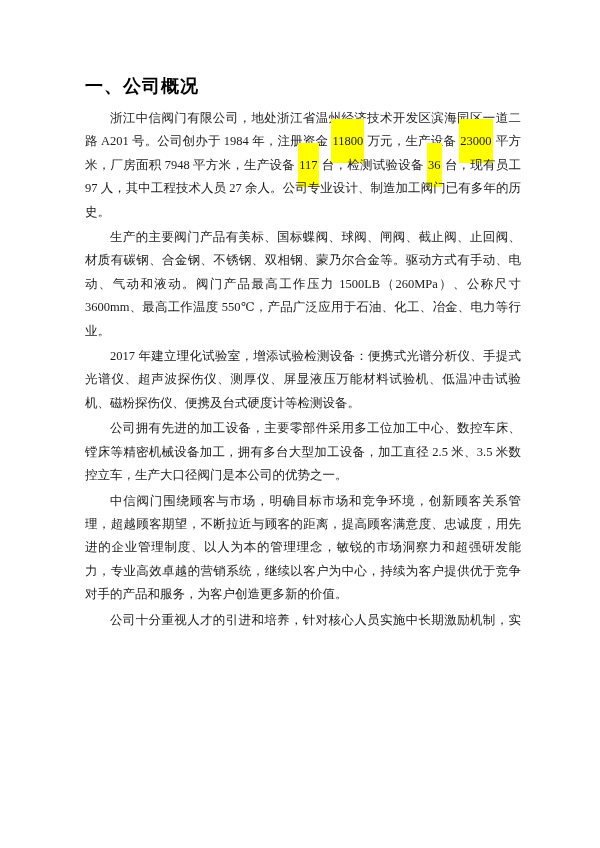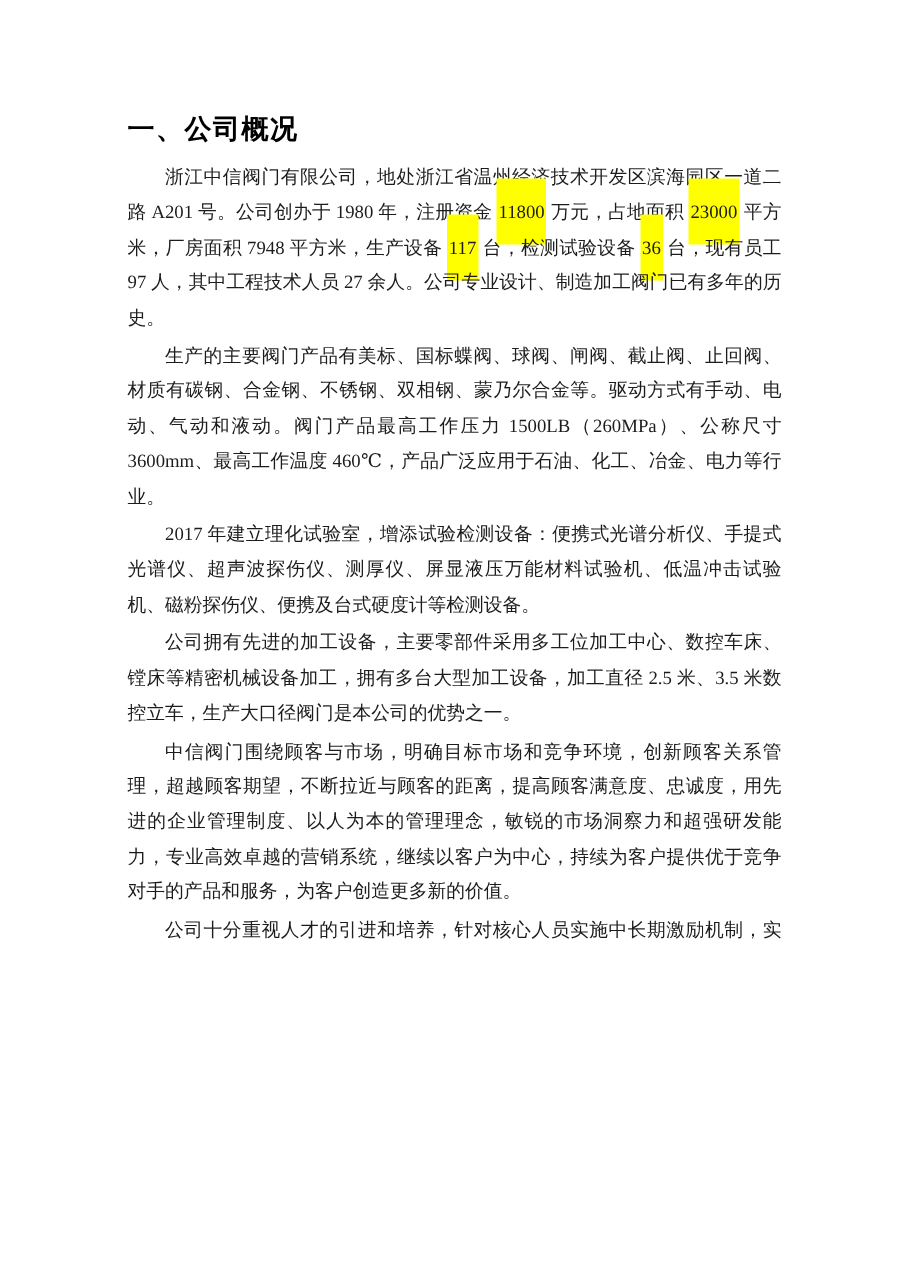--- a/index.html
+++ b/index.html
@@ -55,22 +55,22 @@
     font-family: "Liberation Serif", "DejaVu Serif", serif;
   }
 </style>
 </head>
 <body>
 
 <div class="page">
   <div class="content">
     <h1 class="heading">一、公司概况</h1>
     <div id="doc-body">
-        <p class="para"><span class="">浙江中信阀门有限公司，地处浙江省温州经济技术开发区滨海园区一道二路 A201 号。公司创办于 1980 年，注册资金 </span><span class="hl">11800</span><span class=""> 万元，占地面积 </span><span class="hl">23000</span><span class=""> 平方米，厂房面积 7948 平方米，生产设备 </span><span class="hl">117</span><span class=""> 台，检测试验设备 </span><span class="hl">36</span><span class=""> 台，现有员工 97 人，其中工程技术人员 27 余人。公司专业设计、制造加工阀门已有多年的历史。</span></p>
-        <p class="para"><span class="">生产的主要阀门产品有美标、国标蝶阀、球阀、闸阀、截止阀、止回阀、材质有碳钢、合金钢、不锈钢、双相钢、蒙乃尔合金等。驱动方式有手动、电动、气动和液动。阀门产品最高工作压力 1500LB（260MPa）、公称尺寸 3600mm、最高工作温度 460℃，产品广泛应用于石油、化工、冶金、电力等行业。</span></p>
+        <p class="para"><span class="">浙江中信阀门有限公司，地处浙江省温州经济技术开发区滨海园区一道二路 A201 号。公司创办于 1984 年，注册资金 </span><span class="hl">11800</span><span class=""> 万元，生产设备 </span><span class="hl">23000</span><span class=""> 平方米，厂房面积 7948 平方米，生产设备 </span><span class="hl">117</span><span class=""> 台，检测试验设备 </span><span class="hl">36</span><span class=""> 台，现有员工 97 人，其中工程技术人员 27 余人。公司专业设计、制造加工阀门已有多年的历史。</span></p>
+        <p class="para"><span class="">生产的主要阀门产品有美标、国标蝶阀、球阀、闸阀、截止阀、止回阀、材质有碳钢、合金钢、不锈钢、双相钢、蒙乃尔合金等。驱动方式有手动、电动、气动和液动。阀门产品最高工作压力 1500LB（260MPa）、公称尺寸 3600mm、最高工作温度 550℃，产品广泛应用于石油、化工、冶金、电力等行业。</span></p>
         <p class="para"><span class="">2017 年建立理化试验室，增添试验检测设备：便携式光谱分析仪、手提式光谱仪、超声波探伤仪、测厚仪、屏显液压万能材料试验机、低温冲击试验机、磁粉探伤仪、便携及台式硬度计等检测设备。</span></p>
         <p class="para"><span class="">公司拥有先进的加工设备，主要零部件采用多工位加工中心、数控车床、镗床等精密机械设备加工，拥有多台大型加工设备，加工直径 2.5 米、3.5 米数控立车，生产大口径阀门是本公司的优势之一。</span></p>
         <p class="para"><span class="">中信阀门围绕顾客与市场，明确目标市场和竞争环境，创新顾客关系管理，超越顾客期望，不断拉近与顾客的距离，提高顾客满意度、忠诚度，用先进的企业管理制度、以人为本的管理理念，敏锐的市场洞察力和超强研发能力，专业高效卓越的营销系统，继续以客户为中心，持续为客户提供优于竞争对手的产品和服务，为客户创造更多新的价值。</span></p>
         <p class="para"><span class="">公司十分重视人才的引进和培养，针对核心人员实施中长期激励机制，实现投资人利益与员工利益相结合，激励管理层和员工为提升企业效益付出努力。薪酬管理制度在现在的基础上逐步完善，调薪机制常规管理化，工资平均水平在行业内具有市场竞争力。保证在薪酬市场的对外竞争力，大力引进高级人才，对内公平性，留住现有优秀人才。</span></p>
       </div>
   </div>
   <div class="page-number">4</div>
 </div>
 
 </body></html>

